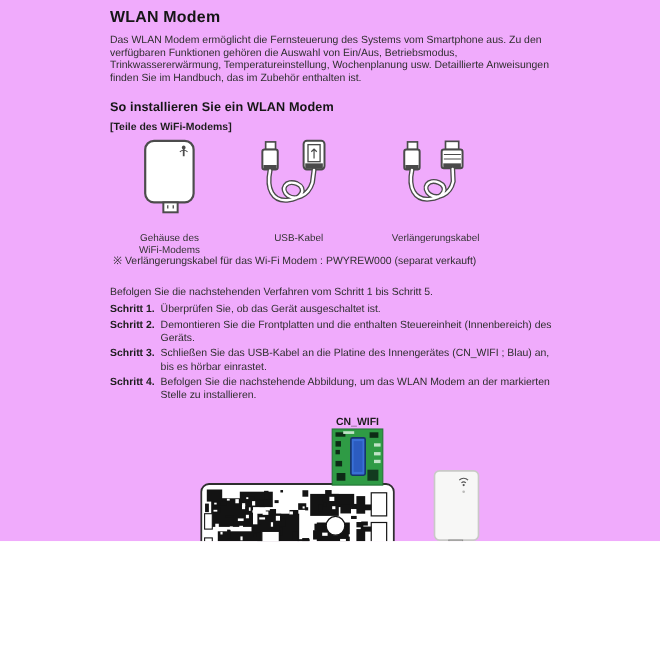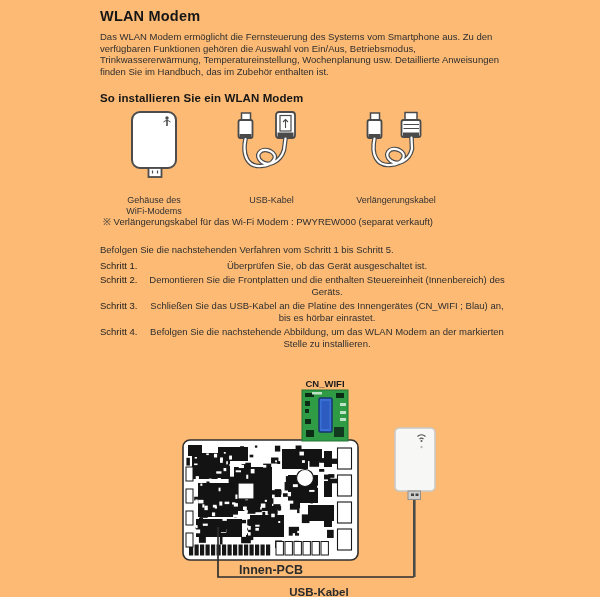--- a/index.html
+++ b/index.html
@@ -1,21 +1,21 @@
 <!DOCTYPE html>
 <html><head>
 <meta charset="utf-8">
 <style>
   html,body{margin:0;padding:0;background:#ffffff;}
   .page{
     position:relative;
-    width:600px;height:597px;
+    width:600px;height:492px;
     box-sizing:border-box;
     padding:8px 92px 0 100px;
-    background:#fdba74;
+    background:#f0abfc;
     font-family:"Liberation Sans",sans-serif;
     color:#2b2b2b;
     overflow:hidden;
   }
   h1.title{
     font-size:14.5px;line-height:16px;margin:0 0 7px 0;
     font-weight:bold;color:#161616;letter-spacing:.2px;
   }
   .intro{font-size:9.5px;line-height:11.6px;margin:0 0 15px 0;color:#2e2e2e;}
   h2.section{
@@ -29,36 +29,37 @@
   .part figcaption{
     font-size:9px;line-height:10.5px;margin-top:15px;color:#333333;
     white-space:pre-line;
   }
   .part-housing{left:9px;width:90px;}
   .part-usb{left:124px;width:95px;}
   .part-ext{left:241px;width:110px;}
   .note{font-size:9.5px;line-height:11px;margin:0 0 17px 0;padding-left:3px;color:#2e2e2e;}
   .steps-intro{font-size:9.5px;line-height:12px;margin:0 0 4px 0;color:#2e2e2e;}
   .step{display:flex;font-size:9.5px;line-height:11.8px;margin:0 0 2.2px 0;color:#2e2e2e;}
-  .step-label{flex:none;width:46px;font-weight:normal;color:#1d1d1d;}
-  .step-text{flex:1;text-align:center;}
+  .step-label{flex:none;width:46px;font-weight:bold;color:#1d1d1d;}
+  .step-text{flex:1;}
   .diagram{position:absolute;left:100px;top:375px;width:400px;height:225px;}
   svg text{font-family:"Liberation Sans",sans-serif;}
 </style>
 </head>
 <body>
 
 <div class="page">
 
   <h1 class="title">WLAN Modem</h1>
 
   <p class="intro">Das WLAN Modem ermöglicht die Fernsteuerung des Systems vom Smartphone aus. Zu den verfügbaren Funktionen gehören die Auswahl von Ein/Aus, Betriebsmodus, Trinkwassererwärmung, Temperatureinstellung, Wochenplanung usw. Detaillierte Anweisungen finden Sie im Handbuch, das im Zubehör enthalten ist.</p>
 
   <h2 class="section">So installieren Sie ein WLAN Modem</h2>
 
+  <div class="parts-heading">[Teile des WiFi-Modems]</div>
 
   <div class="parts-row">
 
     <figure class="part part-housing" style="margin:0">
       <svg width="90" height="70" viewBox="0 0 90 70">
         <rect x="23" y="2" width="44" height="56" rx="8" fill="#ffffff" stroke="#4c4c4c" stroke-width="2"></rect>
         <g>
           <line x1="58" y1="9.5" x2="58" y2="16" stroke="#4c4c4c" stroke-width="1.6"></line>
           <circle cx="58" cy="8" r="1.7" fill="#4c4c4c"></circle>
           <path d="M54.5 12 a5 5 0 0 1 7 0" fill="none" stroke="#4c4c4c" stroke-width="1"></path>

